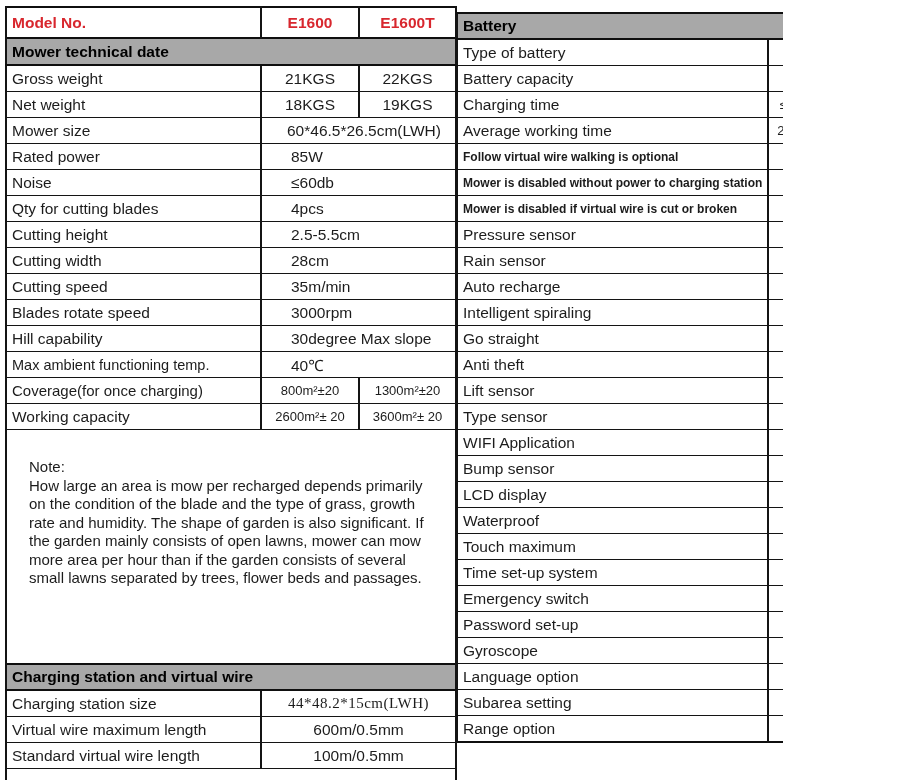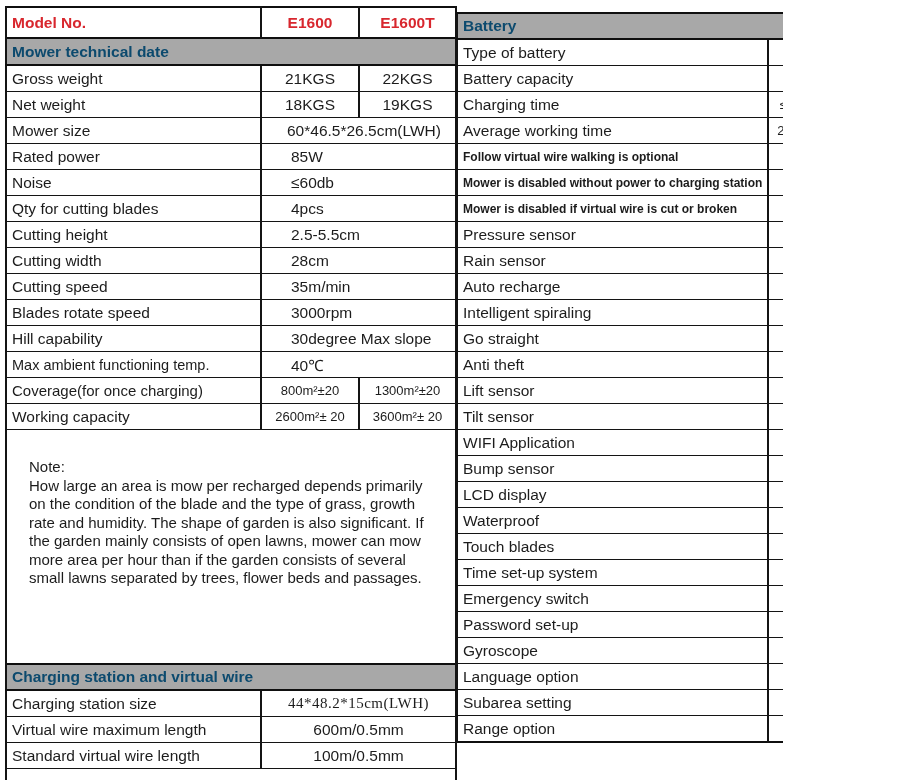--- a/index.html
+++ b/index.html
@@ -5,21 +5,21 @@
   html,body{margin:0;padding:0;background:#ffffff;}
   .page{position:relative;width:783px;height:780px;background:#ffffff;overflow:hidden;
         font-family:"Liberation Sans",sans-serif;color:#1c1c1c;}
   table{border-collapse:collapse;table-layout:fixed;}
   td{border:1px solid #141414;border-left-width:2px;border-right-width:2px;
      padding:0 5px;overflow:hidden;white-space:nowrap;vertical-align:middle;
      font-size:15.5px;}
   .tbl{position:absolute;border:2px solid #0f0f0f;}
   #left-table{left:5px;top:6px;width:450px;}
   #right-table{left:456px;top:12px;width:451px;}
-  tr.hdr td{background:#a8a8a8;color:#0c4a6e;font-weight:bold;
+  tr.hdr td{background:#a8a8a8;color:#000000;font-weight:bold;
             border-top:2px solid #0f0f0f;border-bottom:2px solid #0f0f0f;}
   .red-bold{color:#d8272e;font-weight:bold;}
   .ctr{text-align:center;}
   .val-span{text-align:left;padding-left:29px;}
   .sm{font-size:13px;padding:0 2px;}
   .fn-sm{font-size:12px;font-weight:bold;}
   .serif{font-family:"Liberation Serif",serif;font-size:15px;letter-spacing:.5px;}
   .h30 td{height:29px;} .h26 td{height:25px;} .h25 td{height:24px;}
   .note-cell{white-space:normal;vertical-align:top;padding:28px 12px 8px 22px;
              font-size:15px;line-height:18.5px;}
@@ -217,21 +217,21 @@
               <path d="M2 14 C5 10,8.5 10,11.5 14 L15.5 19.5 L32 2.5" fill="none" stroke="#2b2b2b" stroke-width="1.7"></path>
             </svg></td>
         </tr>
     <tr class="h26">
           <td>Lift sensor</td>
           <td colspan="2" class="check-cell"><svg width="34" height="22" viewBox="0 0 34 22">
               <path d="M2 14 C5 10,8.5 10,11.5 14 L15.5 19.5 L32 2.5" fill="none" stroke="#2b2b2b" stroke-width="1.7"></path>
             </svg></td>
         </tr>
     <tr class="h26">
-          <td>Tilt sensor</td>
+          <td>Type sensor</td>
           <td colspan="2" class="check-cell"><svg width="34" height="22" viewBox="0 0 34 22">
               <path d="M2 14 C5 10,8.5 10,11.5 14 L15.5 19.5 L32 2.5" fill="none" stroke="#2b2b2b" stroke-width="1.7"></path>
             </svg></td>
         </tr>
     <tr class="h26">
           <td>WIFI Application</td>
           <td colspan="2" class="check-cell"><svg width="34" height="22" viewBox="0 0 34 22">
               <path d="M2 14 C5 10,8.5 10,11.5 14 L15.5 19.5 L32 2.5" fill="none" stroke="#2b2b2b" stroke-width="1.7"></path>
             </svg></td>
         </tr>
@@ -247,21 +247,21 @@
               <path d="M2 14 C5 10,8.5 10,11.5 14 L15.5 19.5 L32 2.5" fill="none" stroke="#2b2b2b" stroke-width="1.7"></path>
             </svg></td>
         </tr>
     <tr class="h26">
           <td>Waterproof</td>
           <td colspan="2" class="check-cell"><svg width="34" height="22" viewBox="0 0 34 22">
               <path d="M2 14 C5 10,8.5 10,11.5 14 L15.5 19.5 L32 2.5" fill="none" stroke="#2b2b2b" stroke-width="1.7"></path>
             </svg></td>
         </tr>
     <tr class="h26">
-          <td>Touch blades</td>
+          <td>Touch maximum</td>
           <td colspan="2" class="check-cell">X</td>
         </tr>
     <tr class="h26">
           <td>Time set-up system</td>
           <td colspan="2" class="check-cell"><svg width="34" height="22" viewBox="0 0 34 22">
               <path d="M2 14 C5 10,8.5 10,11.5 14 L15.5 19.5 L32 2.5" fill="none" stroke="#2b2b2b" stroke-width="1.7"></path>
             </svg></td>
         </tr>
     <tr class="h26">
           <td>Emergency switch</td>

